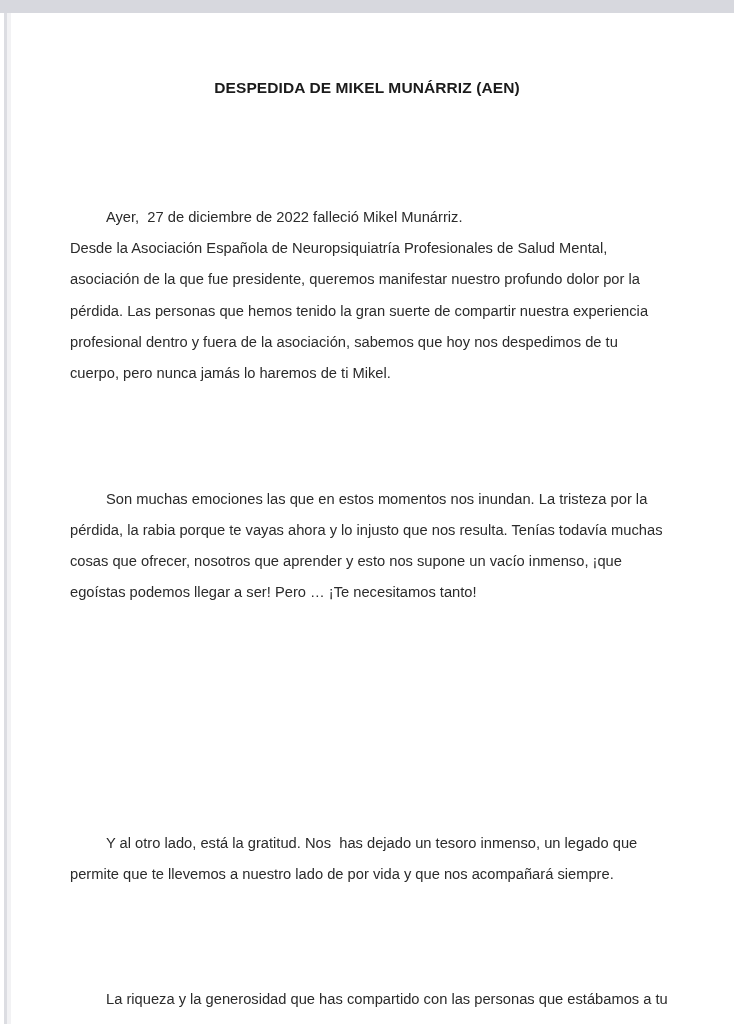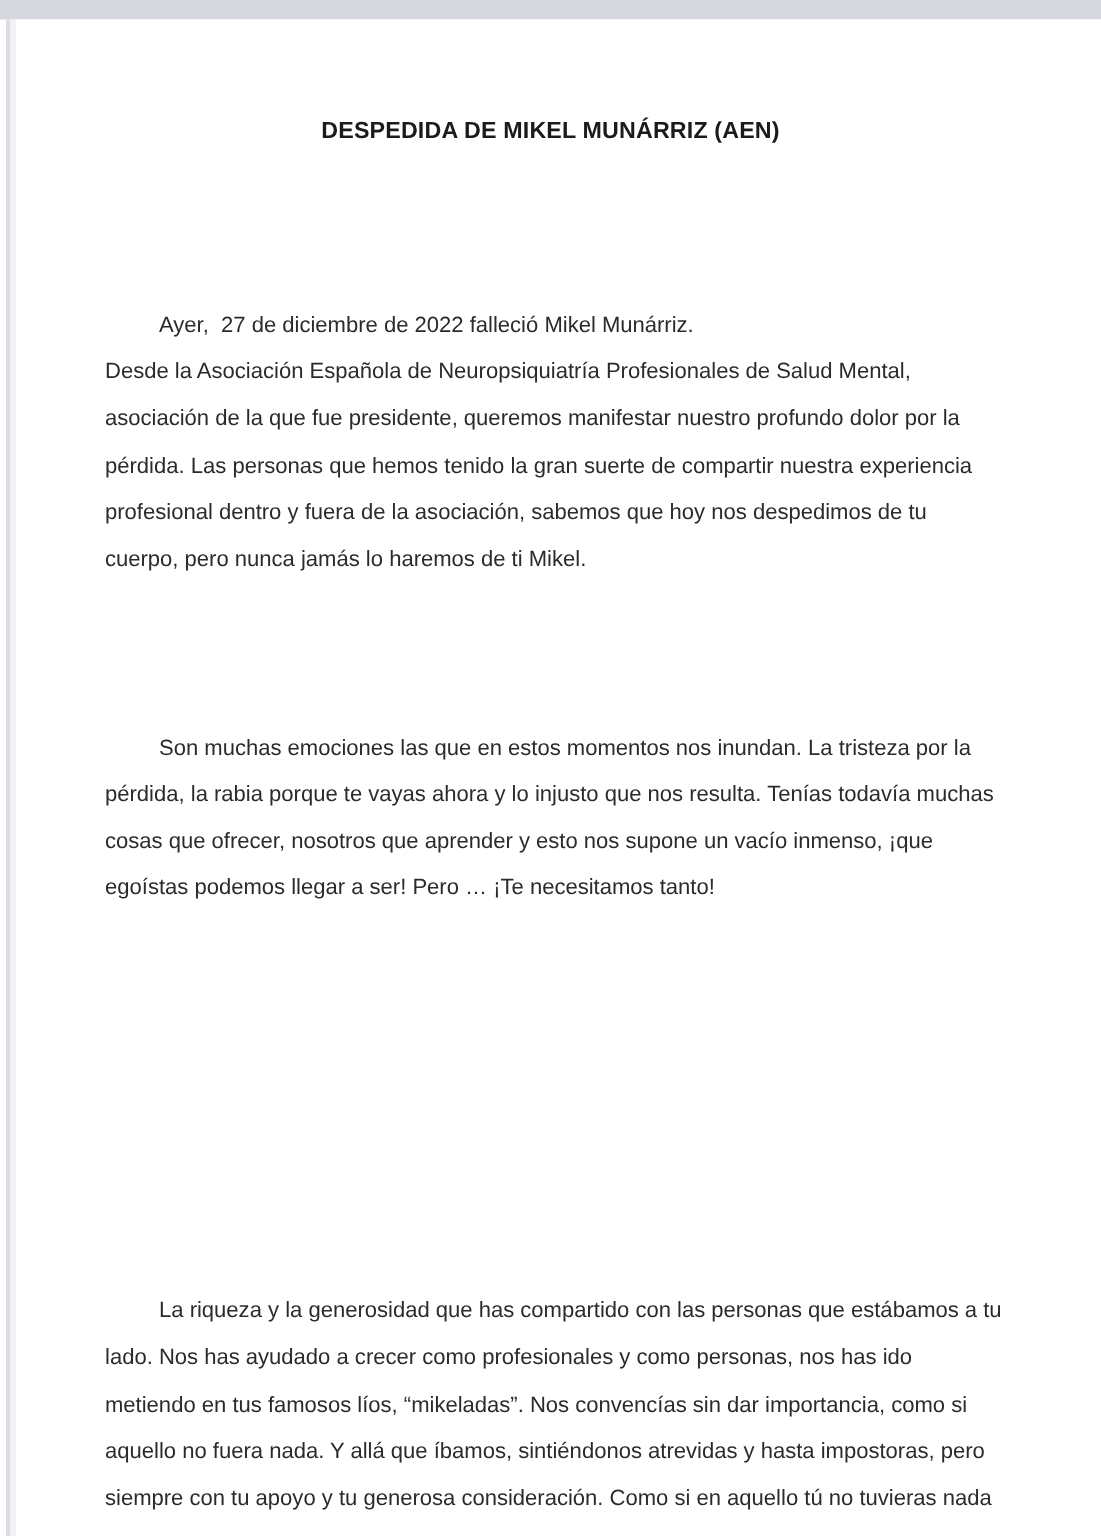--- a/index.html
+++ b/index.html
@@ -112,20 +112,21 @@
 
     <div class="body-text">
 
       <p><span class="indent"></span><span>Ayer,  27 de diciembre de 2022 falleció Mikel Munárriz.
 Desde la Asociación Española de Neuropsiquiatría Profesionales de Salud Mental, asociación de la que fue presidente, queremos manifestar nuestro profundo dolor por la pérdida. Las personas que hemos tenido la gran suerte de compartir nuestra experiencia profesional dentro y fuera de la asociación, sabemos que hoy nos despedimos de tu cuerpo, pero nunca jamás lo haremos de ti Mikel.</span></p>
 
       <p><span class="indent"></span><span>Son muchas emociones las que en estos momentos nos inundan. La tristeza por la pérdida, la rabia porque te vayas ahora y lo injusto que nos resulta. Tenías todavía muchas cosas que ofrecer, nosotros que aprender y esto nos supone un vacío inmenso, ¡que egoístas podemos llegar a ser! Pero … ¡Te necesitamos tanto!</span></p>
 
       <div class="blank-line"></div>
 
+      <p><span class="indent"></span><span>Y al otro lado, está la gratitud. Nos  has dejado un tesoro inmenso, un legado que permite que te llevemos a nuestro lado de por vida y que nos acompañará siempre.</span></p>
 
       <p><span class="indent"></span><span>La riqueza y la generosidad que has compartido con las personas que estábamos a tu lado. Nos has ayudado a crecer como profesionales y como personas, nos has ido metiendo en tus famosos líos, “mikeladas”. Nos convencías sin dar importancia, como si aquello no fuera nada. Y allá que íbamos, sintiéndonos atrevidas y hasta impostoras, pero siempre con tu apoyo y tu generosa consideración. Como si en aquello tú no tuvieras nada que ver.</span></p>
 
       
 
       
 
       
 
       

